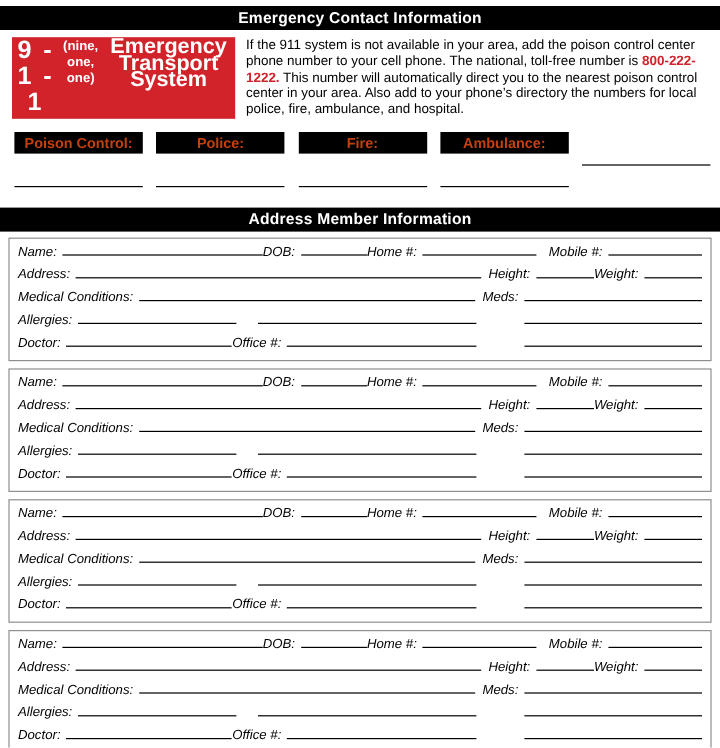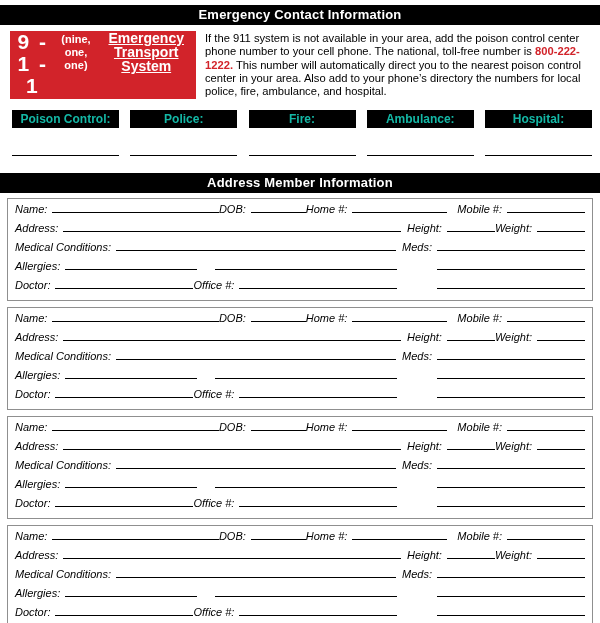--- a/index.html
+++ b/index.html
@@ -17,28 +17,28 @@
   }
   
   .intro-section { display: flex; margin: 6px 10px 0 10px; gap: 9px; }
   .red-box {
     width: 186px; min-width: 186px; height: 68px;
     background: var(--accent-red); color: #fff; text-align: center;
     display: flex; flex-direction: row; justify-content: center;
   }
   .red-number { font-size: 21px; font-weight: bold; letter-spacing: 2px; line-height: 22px; }
   .red-spelled { font-size: 11px; font-weight: bold; line-height: 13px; margin-top: 2px; }
-  .red-subtitle { font-size: 14px; font-weight: bold; line-height: 14px; text-decoration: underline; }
+  .red-subtitle { font-size: 18px; font-weight: bold; line-height: 14px; }
   .intro-text { flex: 1; font-size: 11.2px; line-height: 13.3px; padding-top: 1px; }
   .phone-red { color: var(--accent-red); font-weight: bold; }
   
   .contacts-row { display: flex; justify-content: space-between; margin: 11px 8px 0 12px; }
   .contact-col { width: 107px; }
   .contact-box {
-    height: 18px; background: #000; color: #14b8a6; text-align: center;
+    height: 18px; background: #000; color: #c2410c; text-align: center;
     font-size: 12px; font-weight: bold; line-height: 18px; white-space: nowrap;
   }
   .contact-line { margin-top: 27px; height: 0; border-bottom: 1.5px solid #000; }
   .family-bar-offset { margin-top: 17px; }
   
   .blocks-container { margin-top: 5px; }
   .fblock {
     margin: 0 7px 6px 7px; border: 1px solid #8f8f8f; background: #fff;
     padding: 4px 7px 2px 7px; height: 103px; font-style: italic;
   }
@@ -78,21 +78,20 @@
   </div>
   <div class="contact-col">
     <div class="contact-box">Fire:</div>
     <div class="contact-line"></div>
   </div>
   <div class="contact-col">
     <div class="contact-box">Ambulance:</div>
     <div class="contact-line"></div>
   </div>
   <div class="contact-col">
-    <div class="contact-box">Hospital:</div>
     <div class="contact-line"></div>
   </div>
 </div>
 
 <div class="title-bar family-bar-offset">Address Member Information</div>
 
 <div class="blocks-container" id="family-blocks">
   <section class="fblock">
     <div class="frow">
       <span class="lbl">Name:</span>

